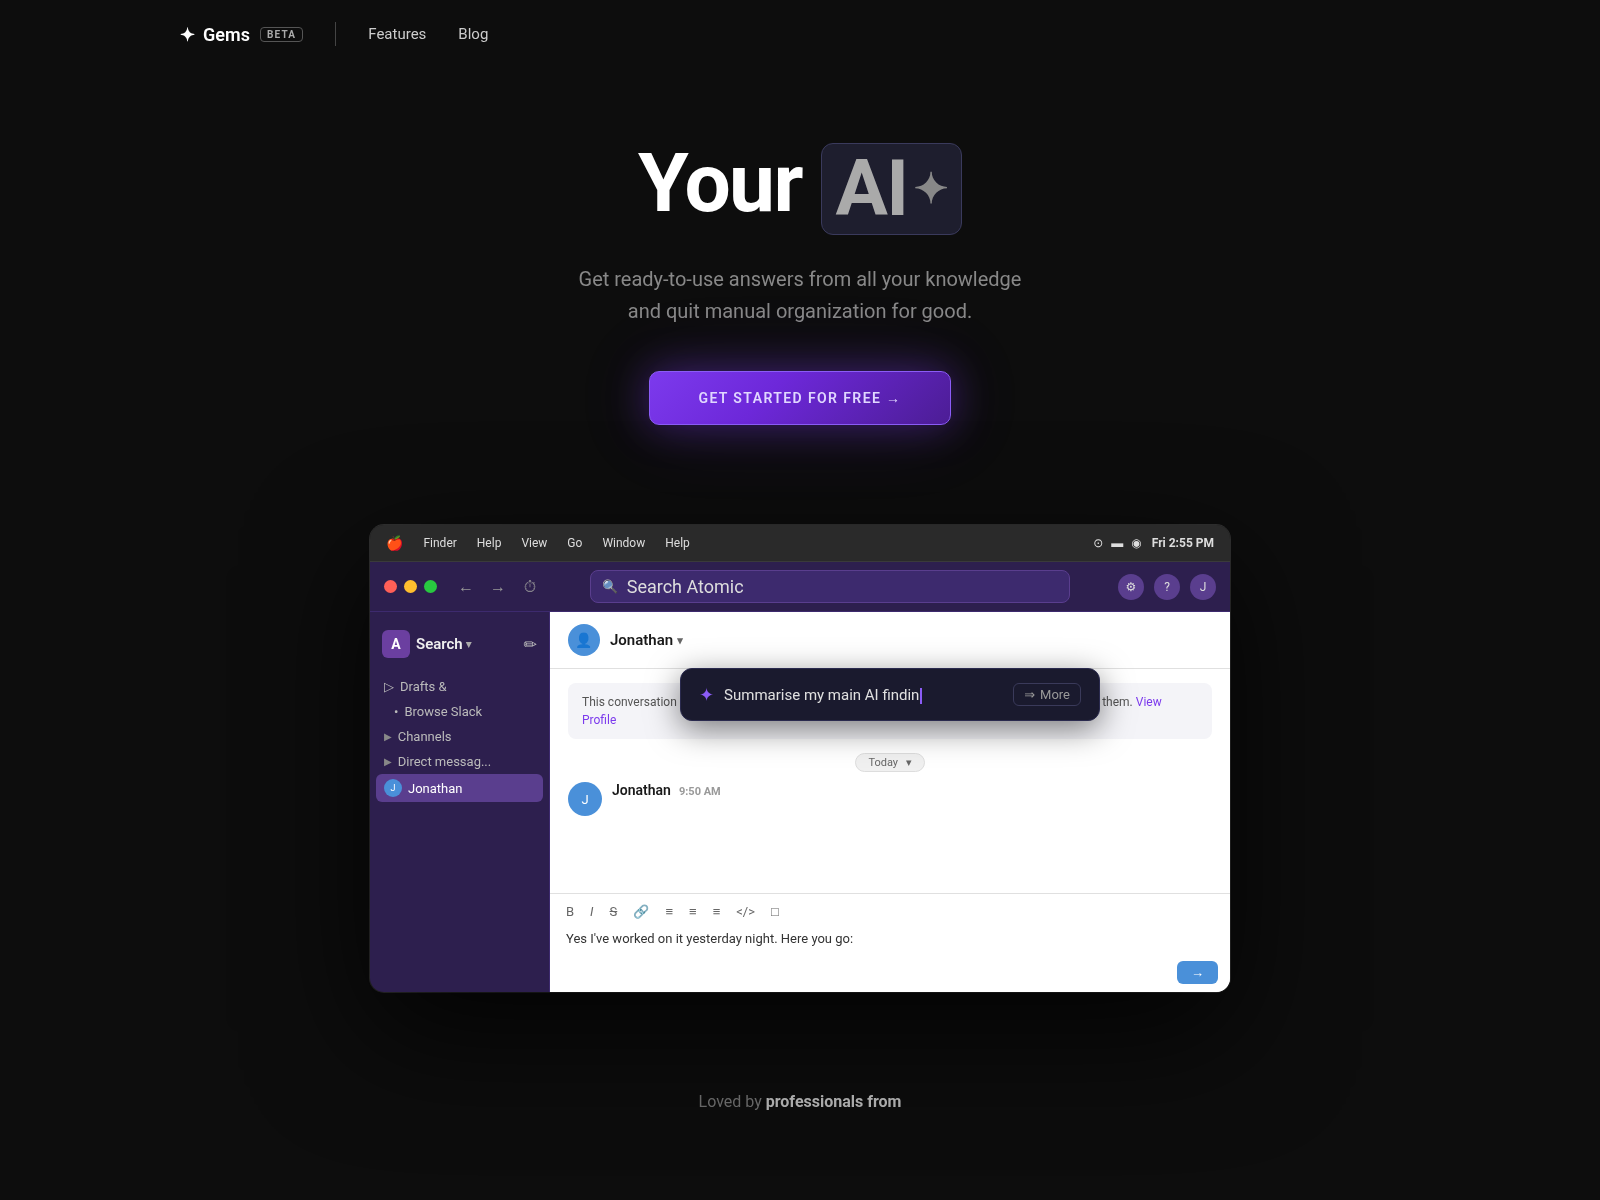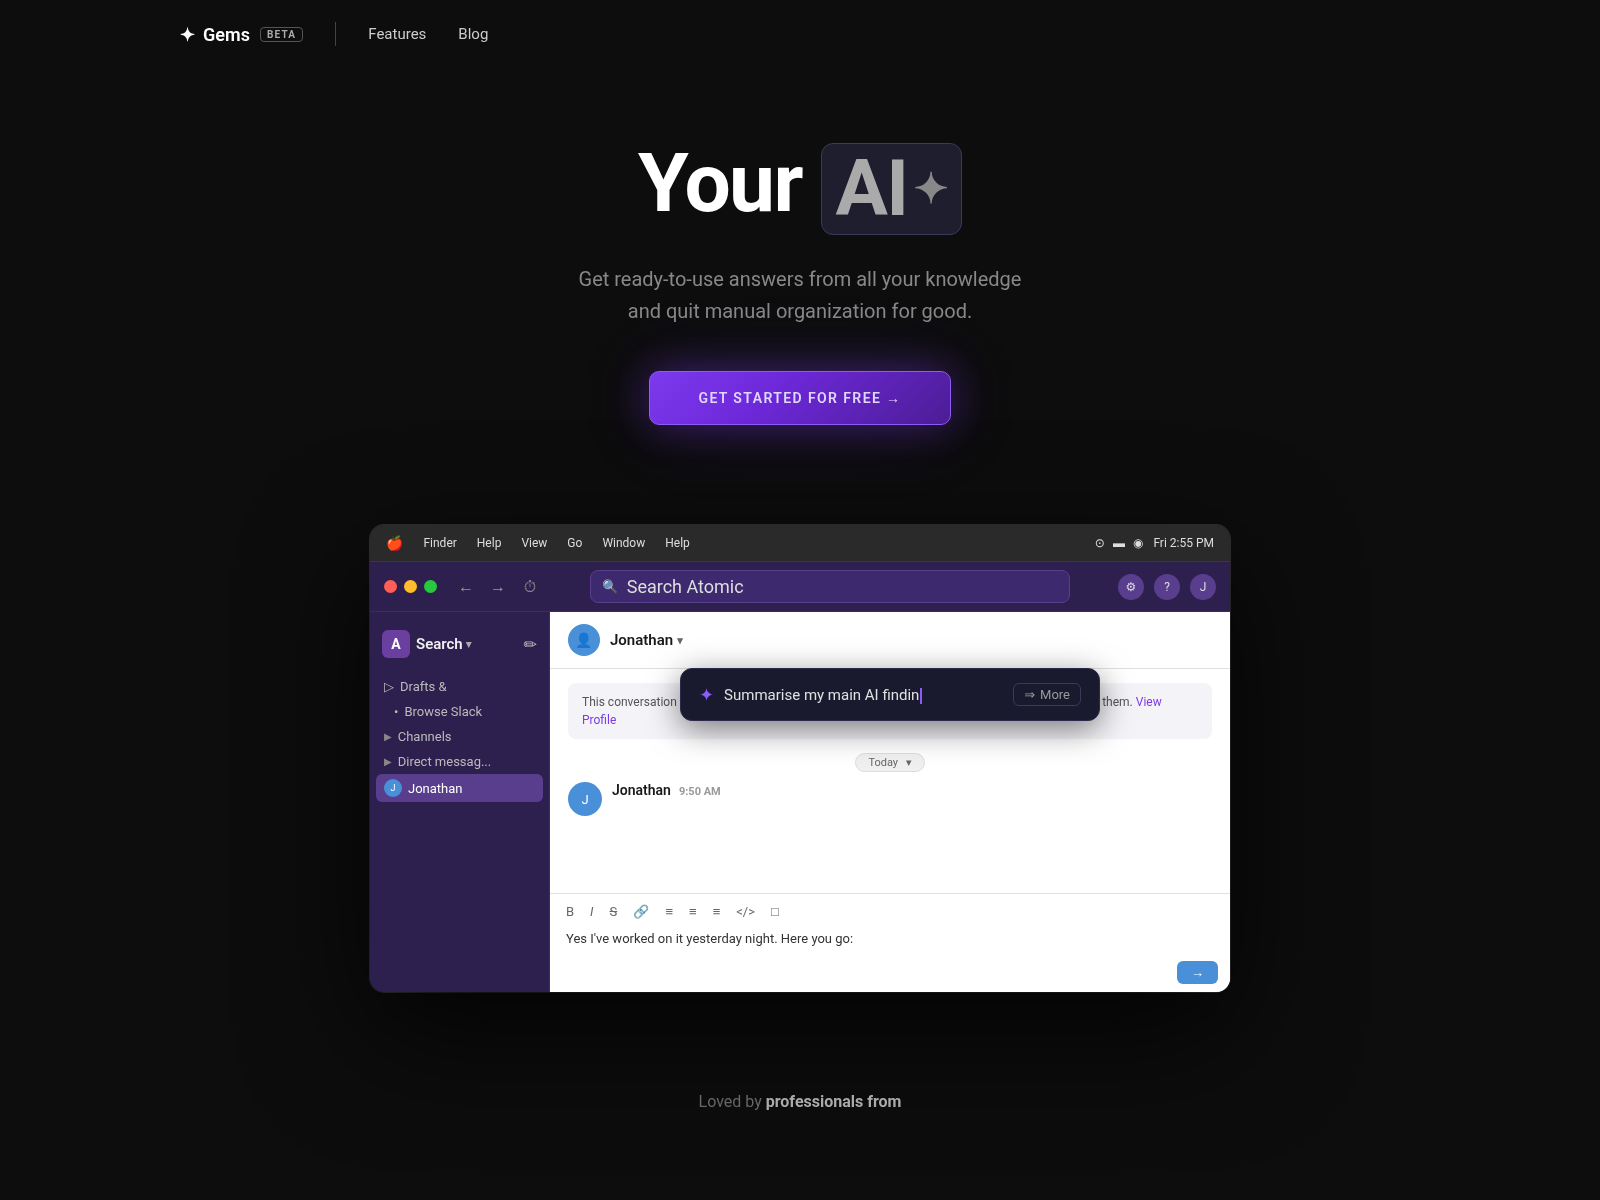--- a/index.html
+++ b/index.html
@@ -155,21 +155,21 @@
     .mac-menu-item { font-size: 12px; color: #ddd; cursor: default; }
 
     .mac-menu-right {
       display: flex;
       align-items: center;
       gap: 10px;
       font-size: 12px;
       color: #ccc;
     }
 
-    .mac-time { font-size: 12px; color: #ddd; }
+    .mac-time { font-size: 12px; color: #ddd; font-weight: bold; }
 
     
     .app-chrome {
       background: #1e1e1e;
       display: flex;
       flex-direction: column;
     }
 
     .app-toolbar {
       background: #2d1f4e;

